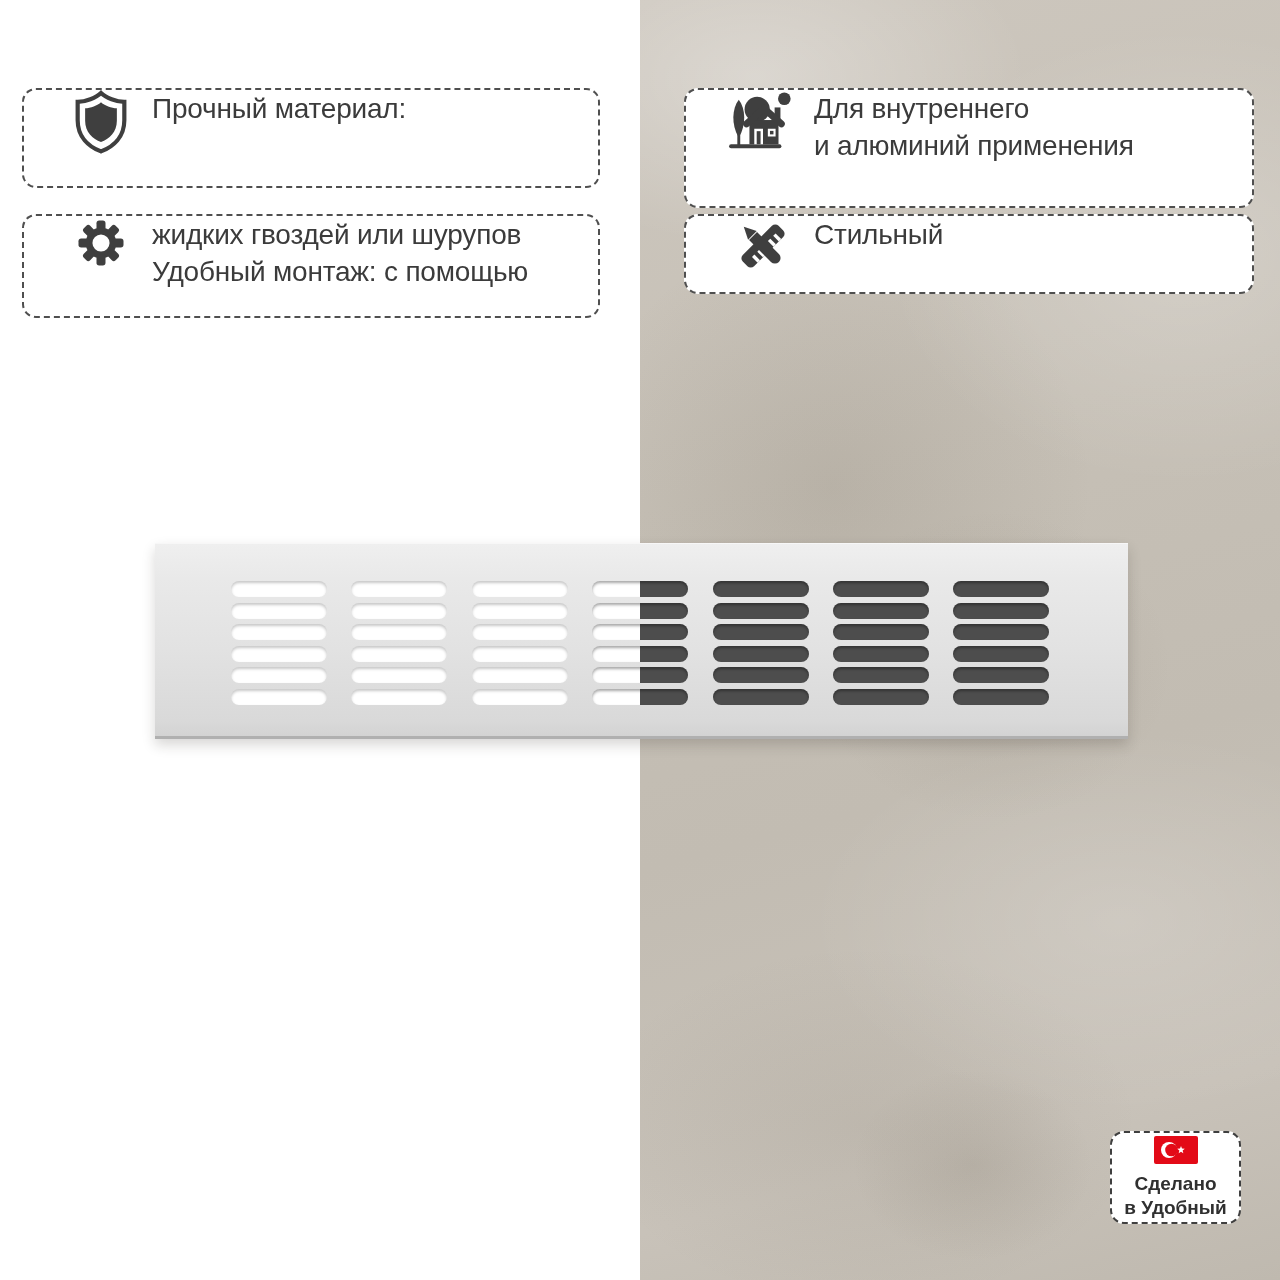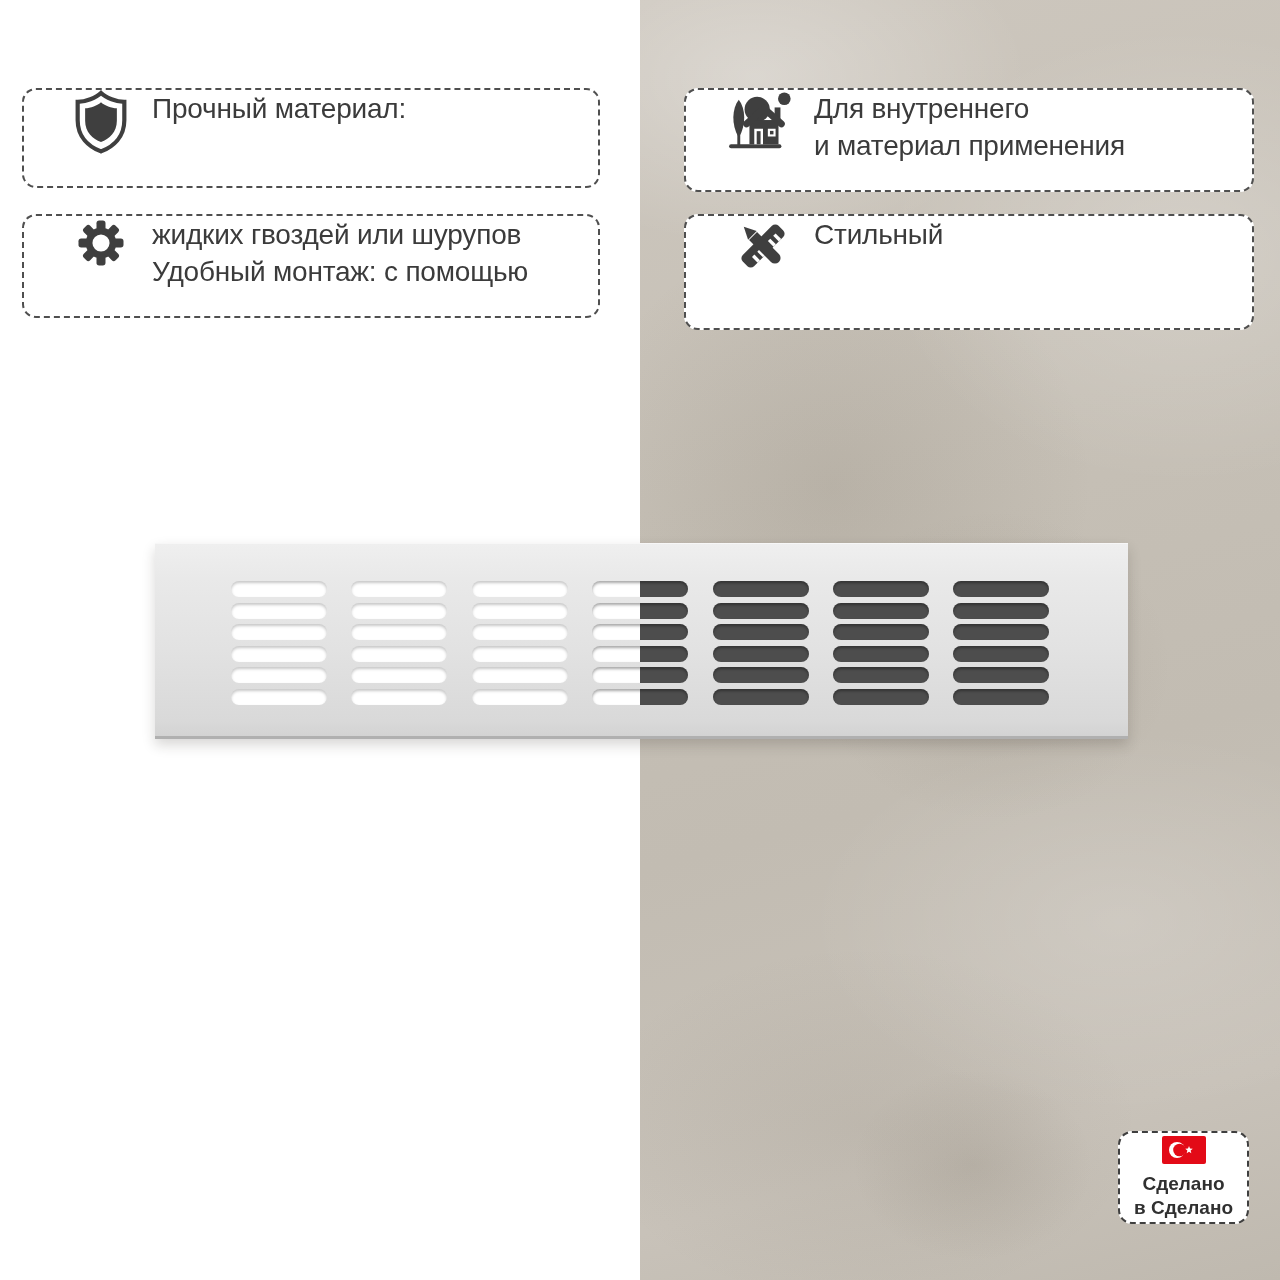--- a/index.html
+++ b/index.html
@@ -24,22 +24,22 @@
       linear-gradient(165deg,#cdc7be 0%,#c6c0b6 35%,#c2bcb2 60%,#c8c2b9 85%,#bfb9af 100%);
   }
 
   
   .feature-box{
     position:absolute;background:#ffffff;border:2px dashed #4f4f4f;border-radius:14px;
     display:flex;align-items:flex-start;box-sizing:border-box;padding-left:40px;gap:14px;
   }
   .fb-1{left:22px;top:88px;width:578px;height:100px;}
   .fb-2{left:22px;top:214px;width:578px;height:104px;}
-  .fb-3{left:684px;top:88px;width:570px;height:104px;}
-  .fb-4{left:684px;top:214px;width:570px;height:116px;}
+  .fb-3{left:684px;top:88px;width:570px;height:120px;}
+  .fb-4{left:684px;top:214px;width:570px;height:80px;}
   .feature-icon{flex:0 0 74px;display:flex;align-items:center;justify-content:center;}
   .feature-text{
     color:#3b3b3b;font-size:28px;line-height:37px;letter-spacing:-0.2px;
     display:flex;flex-direction:column;white-space:nowrap;
   }
 
   
   .grille{
     position:absolute;left:155px;top:543px;width:973px;height:192px;
     background:linear-gradient(to bottom,#efefef 0%,#e9e9e9 18%,#e2e2e2 55%,#d9d9d9 92%,#d3d3d3 100%);
@@ -48,21 +48,21 @@
     box-shadow:0 6px 12px rgba(40,36,30,0.18);
   }
   .slot{position:absolute;width:96px;height:16px;border-radius:8px;
     box-shadow:inset 0 2px 3px rgba(0,0,0,0.22);}
   .slot.dark{box-shadow:inset 0 2px 3px rgba(0,0,0,0.35);}
 
   
   .made-in-badge{
     position:absolute;left:1110px;top:1131px;width:131px;height:93px;
     background:#ffffff;border:2px dashed #3f3f3f;border-radius:14px;box-sizing:border-box;
-    display:flex;flex-direction:column;align-items:center;justify-content:center;gap:2px;margin-left:8px;
+    display:flex;flex-direction:column;align-items:center;justify-content:center;gap:2px;
   }
   .made-in-badge .flag{margin-bottom:3px;}
   .made-in-line{font-size:19px;line-height:22px;font-weight:bold;color:#303030;}
 </style>
 </head>
 <body>
 
 <div class="page">
 
   <div class="concrete"></div>
@@ -116,21 +116,21 @@
           <path d="M19 35 L37 19 L55 35" fill="none" stroke="#3f3f3f" stroke-width="7" stroke-linecap="round" stroke-linejoin="round"></path>
         </g>
         <rect x="27" y="40" width="9" height="16" fill="#ffffff"></rect>
         <rect x="29.5" y="42.5" width="4" height="13.5" fill="#3f3f3f"></rect>
         <rect x="41" y="40" width="8" height="8" fill="#ffffff"></rect>
         <rect x="43.2" y="42.2" width="3.6" height="3.6" fill="#3f3f3f"></rect>
       </svg>
     </span>
     <div class="feature-text">
       <span>Для внутреннего</span>
-      <span>и материал применения</span>
+      <span>и алюминий применения</span>
     </div>
   </div>
 
   <div class="feature-box fb-4">
     <span class="feature-icon">
       <svg width="60" height="60" viewBox="0 0 64 64">
         <g transform="rotate(45 32 32)">
           <rect x="23.5" y="5" width="17" height="54" rx="5" fill="#3f3f3f"></rect>
           <rect x="32" y="13" width="8.5" height="3.6" fill="#ffffff"></rect>
           <rect x="32" y="21" width="8.5" height="3.6" fill="#ffffff"></rect>
@@ -199,16 +199,16 @@
   <div class="made-in-badge">
     <span class="flag">
       <svg width="44" height="28" viewBox="0 0 44 28">
         <rect width="44" height="28" rx="2" fill="#e30a17"></rect>
         <circle cx="15" cy="14" r="8" fill="#ffffff"></circle>
         <circle cx="17.5" cy="14" r="6.3" fill="#e30a17"></circle>
         <polygon fill="#ffffff" points="27,10 28,12.62 30.8,12.76 28.62,14.53 29.35,17.24 27,15.7 24.65,17.24 25.38,14.53 23.2,12.76 26,12.62"></polygon>
       </svg>
     </span>
     <span class="made-in-line">Сделано</span>
-    <span class="made-in-line">в Сделано</span>
+    <span class="made-in-line">в Удобный</span>
   </div>
 
 </div>
 
 </body></html>

